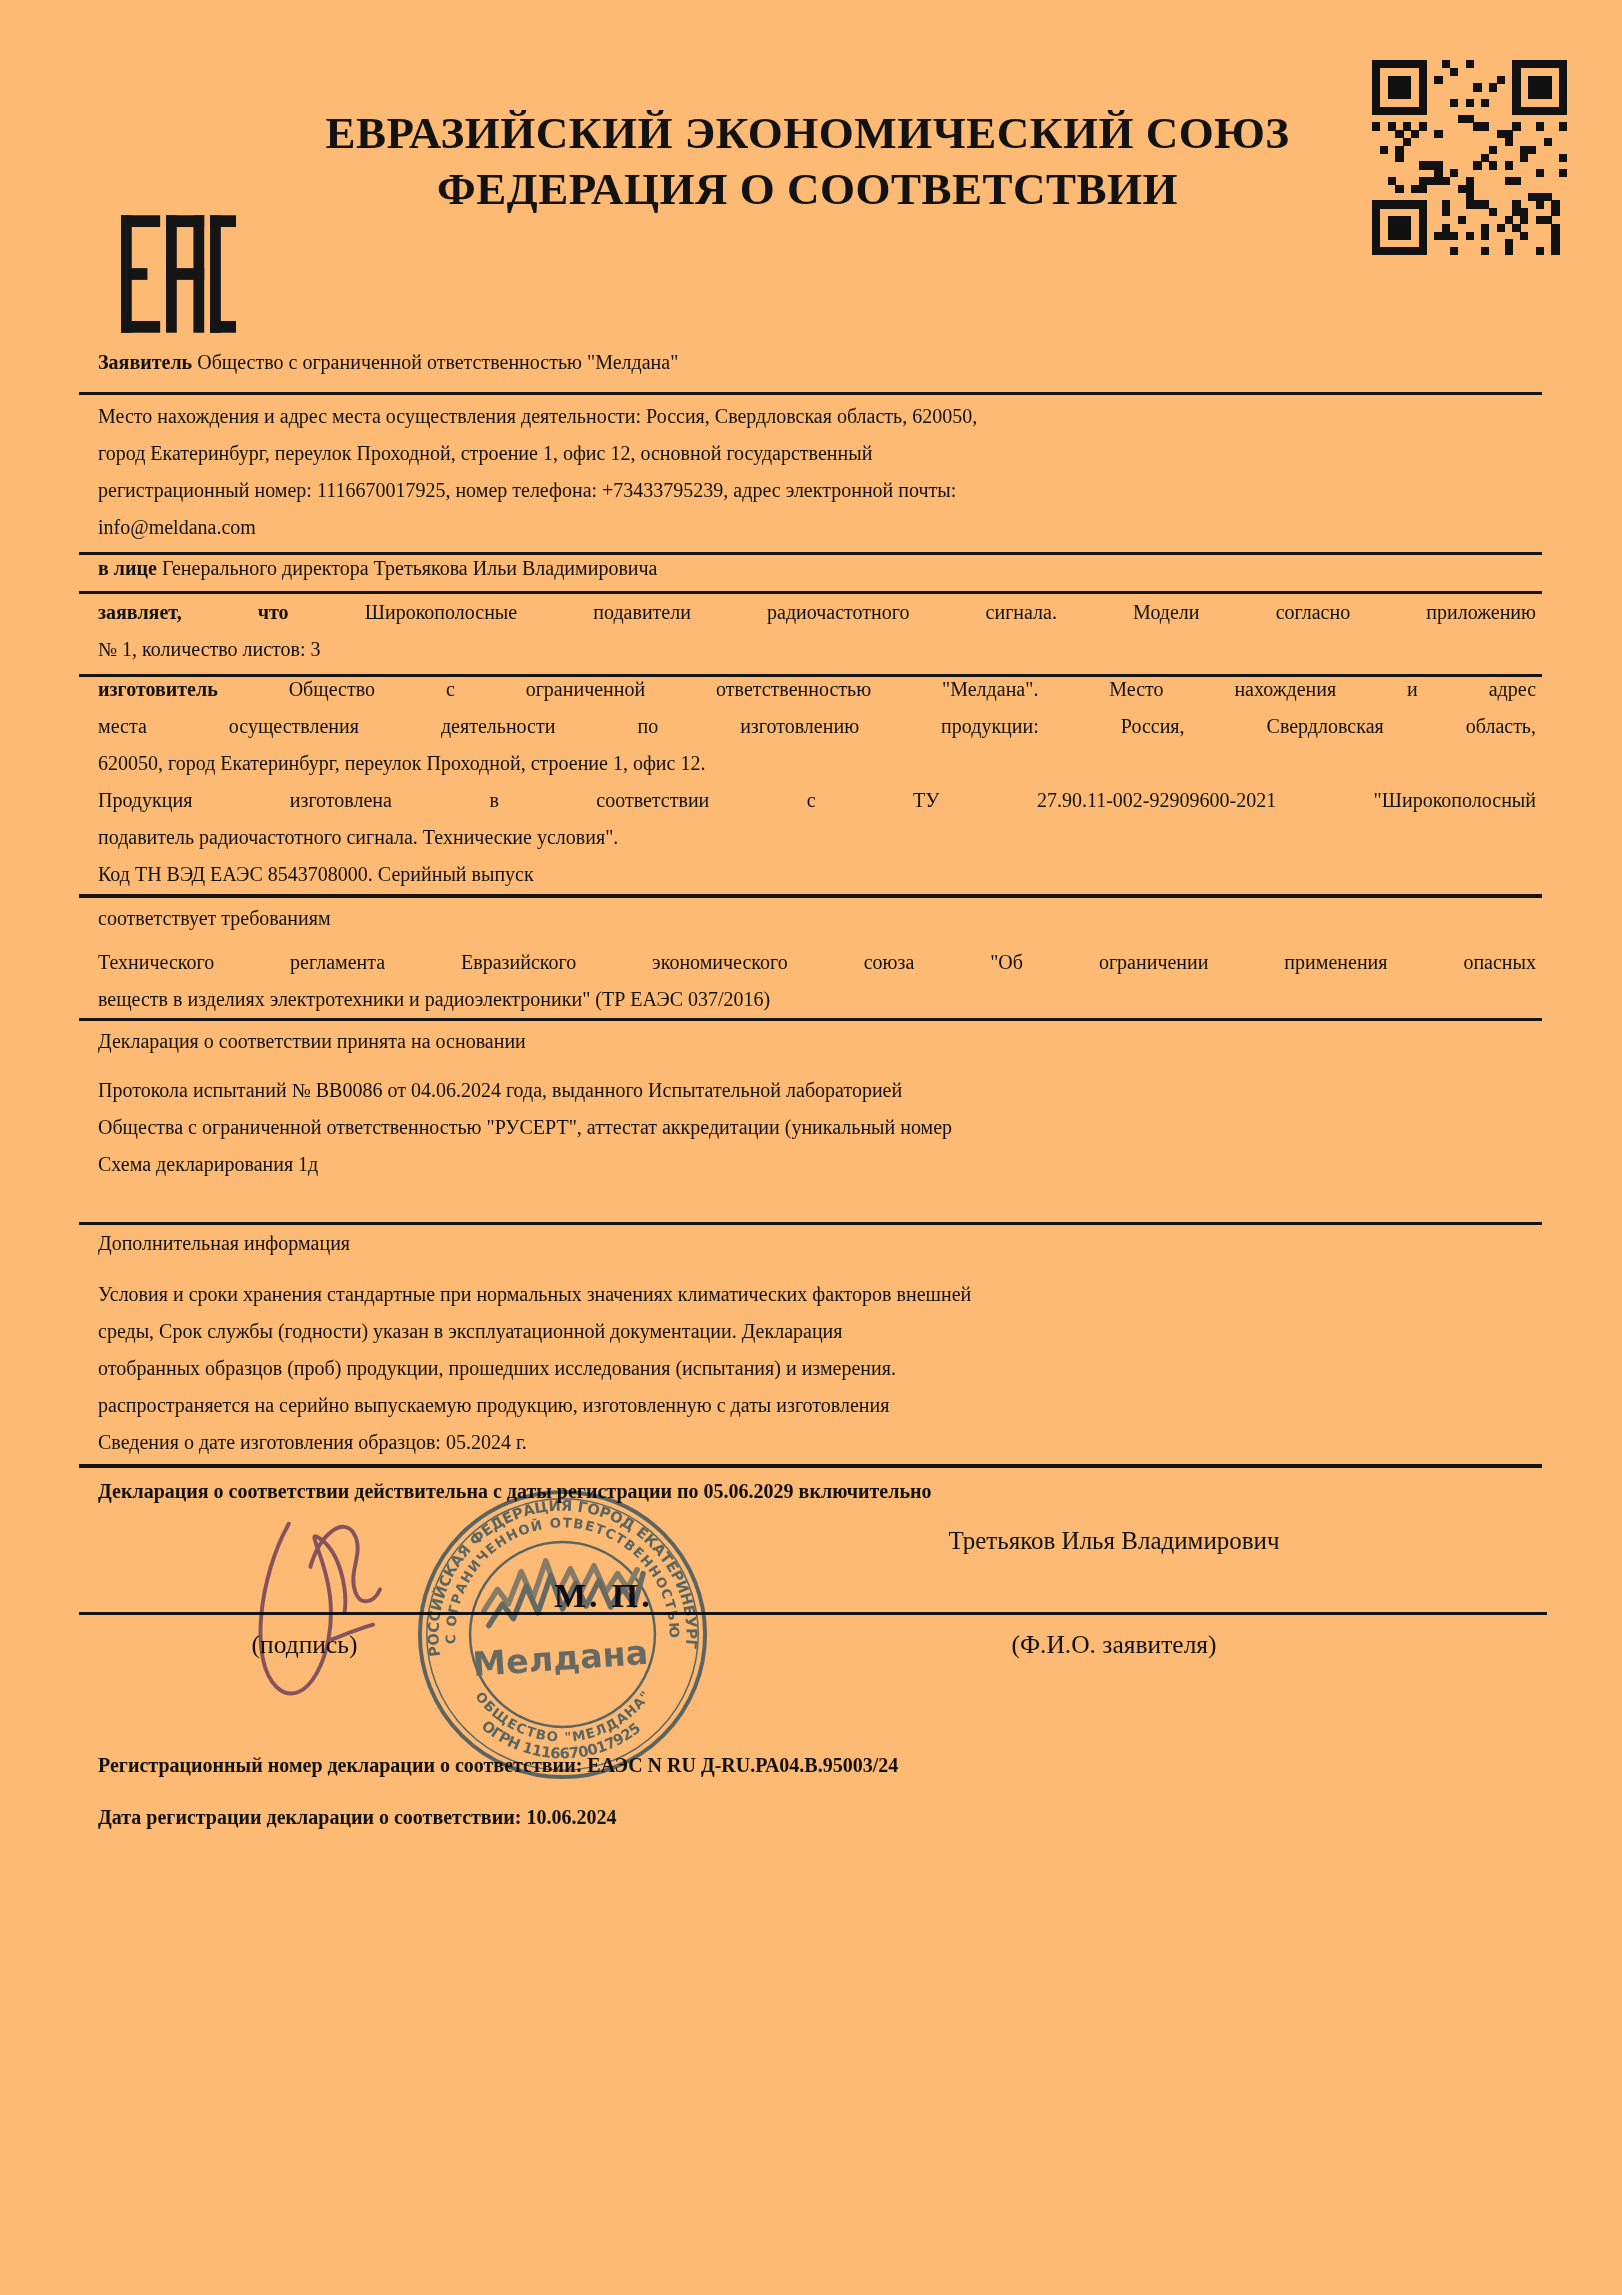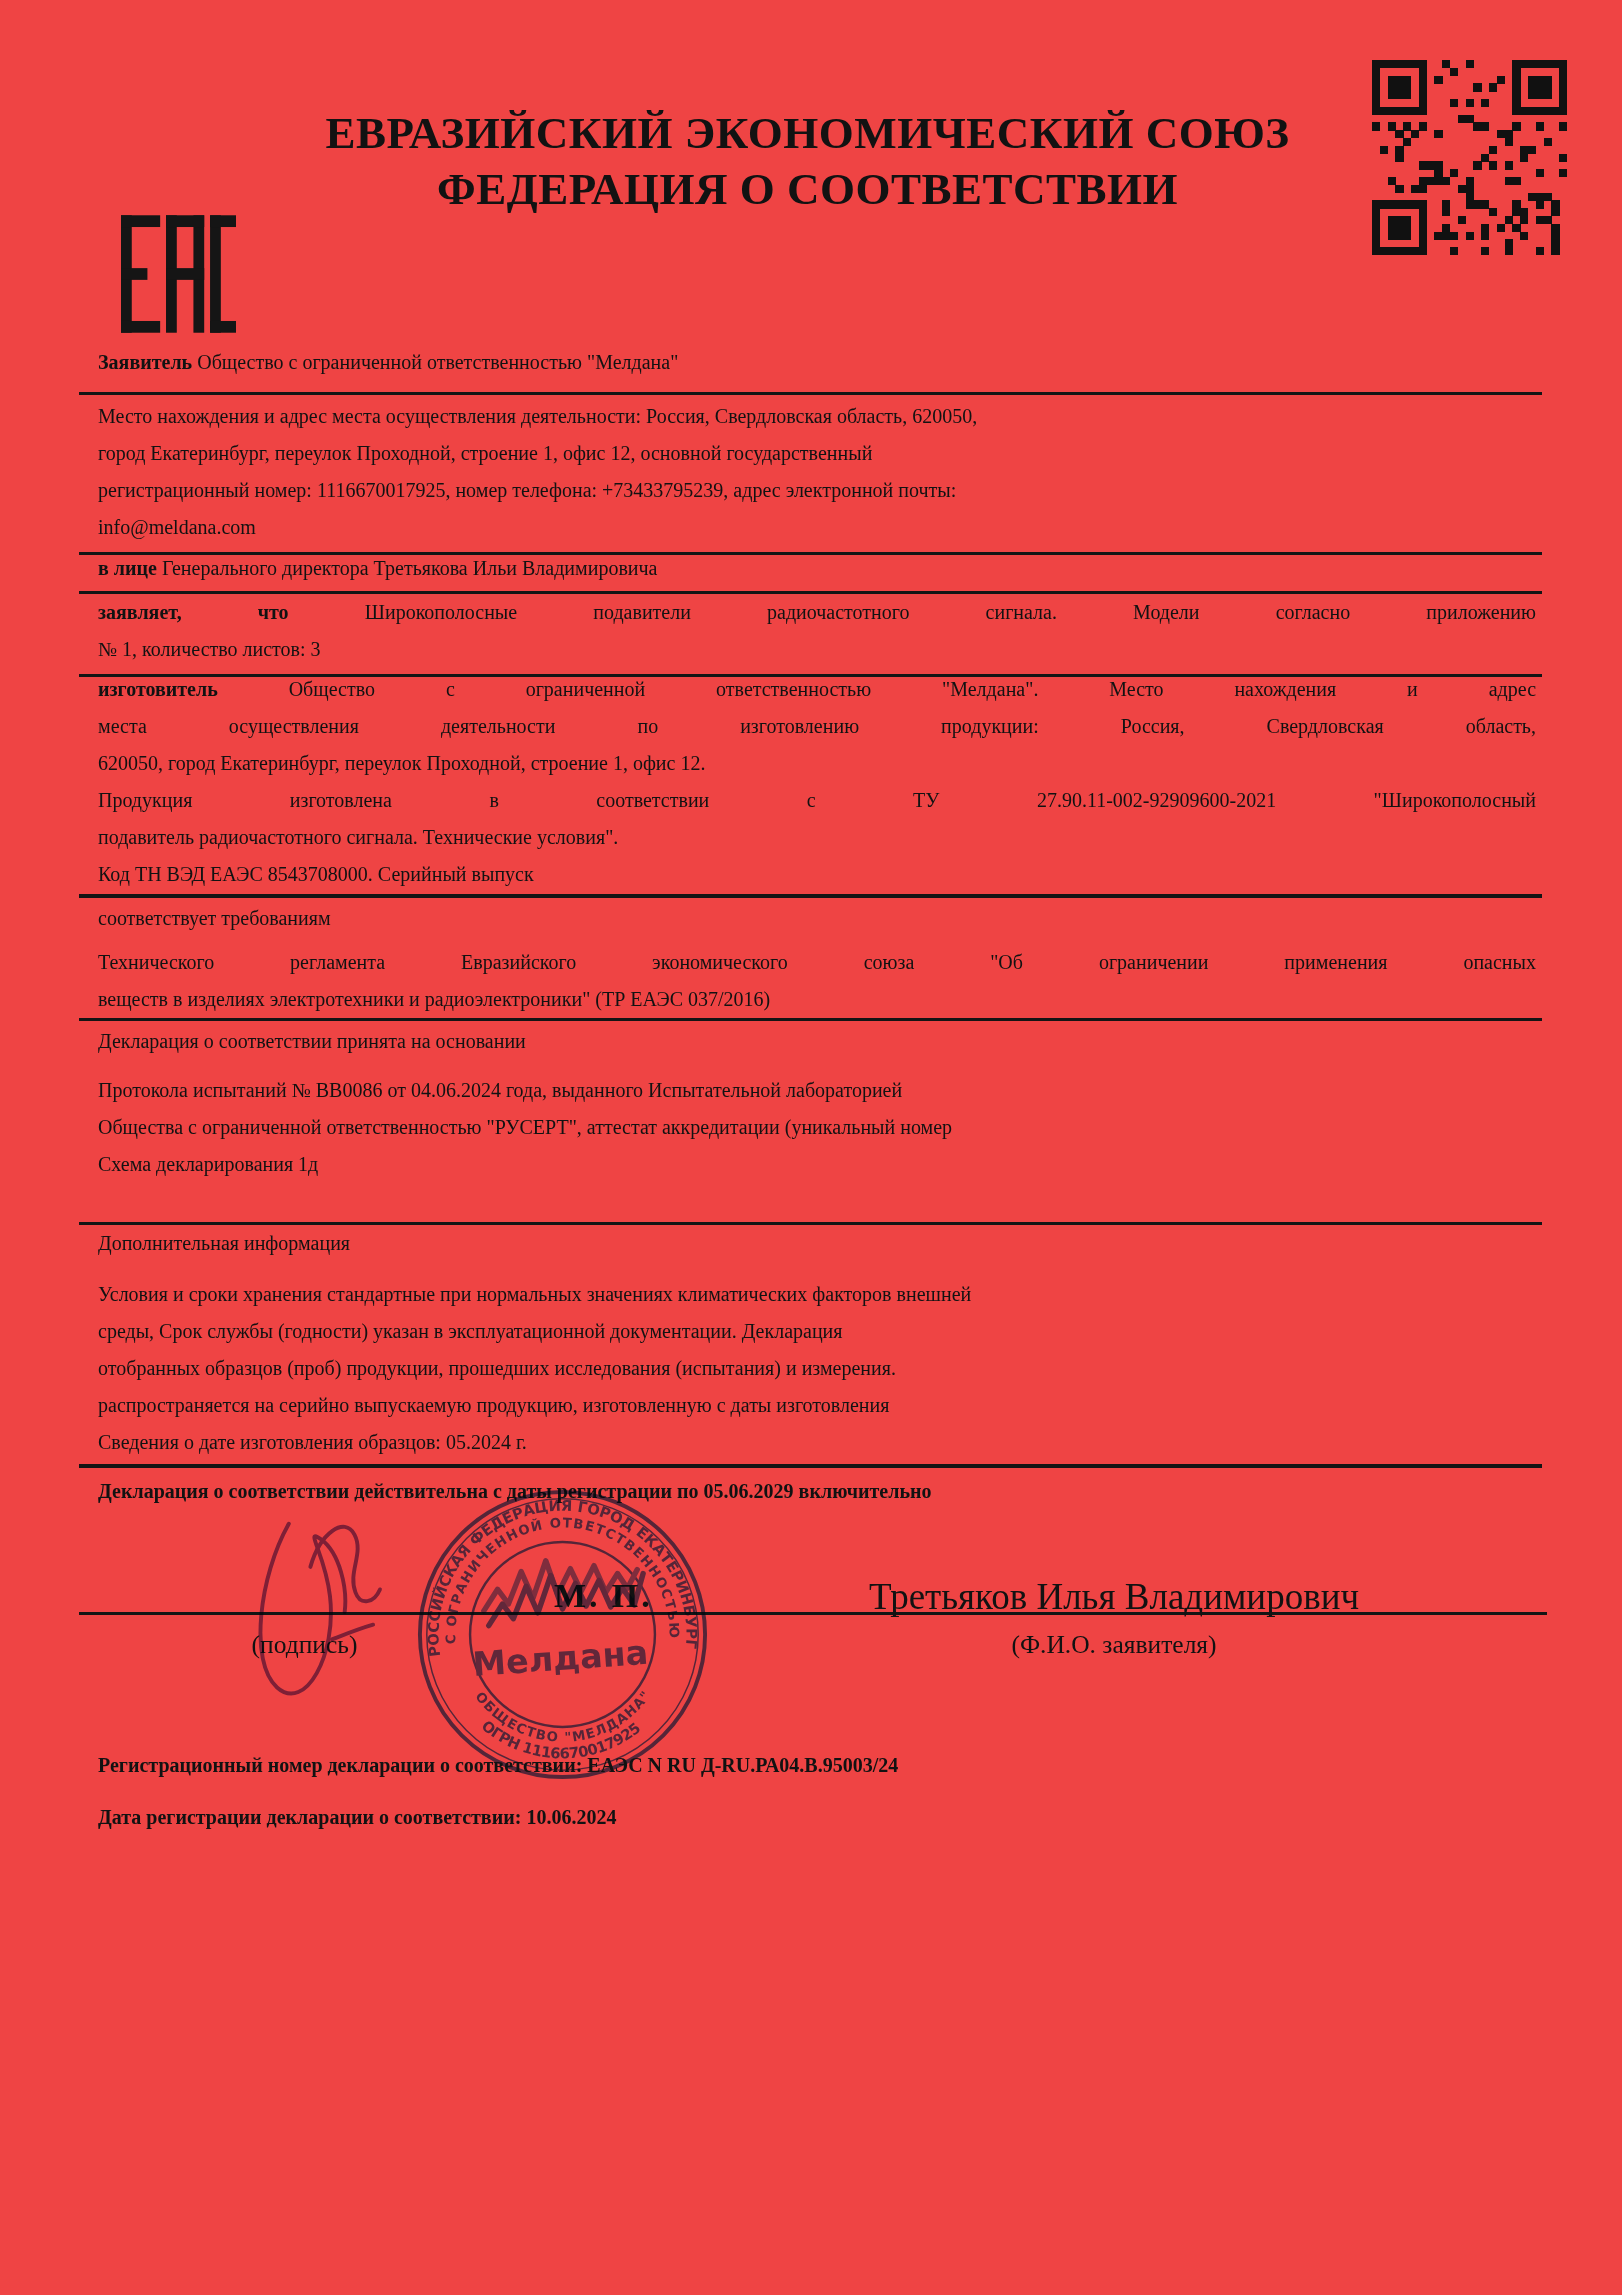--- a/index.html
+++ b/index.html
@@ -1,16 +1,16 @@
 <!DOCTYPE html>
 <html style="font-size:7.9px"><head>
 <meta charset="utf-8">
 <style>
   html,body{margin:0;padding:0;background:#e8e8e8;}
-  .page{position:relative;width:1623px;height:2295px;background:#ef4444;
+  .page{position:relative;width:1623px;height:2295px;background:#fdba74;
         font-family:"Liberation Serif","DejaVu Serif",serif;color:#121212;overflow:hidden;}
   .abs{position:absolute;}
   .title{left:98px;width:1419px;text-align:center;font-weight:700;font-size:45px;
          letter-spacing:0.5px;white-space:nowrap;}
   .block{left:98px;width:1438px;font-size:20px;line-height:37px;}
   .ln{display:block;}
   .j{text-align:justify;text-align-last:justify;}
   .lft{text-align:left;text-align-last:left;}
   b{font-weight:700;}
   .hdr{font-weight:400;}
@@ -311,21 +311,21 @@
     <span class="ln">распространяется на серийно выпускаемую продукцию, изготовленную с даты изготовления</span>
     <span class="ln">Сведения о дате изготовления образцов: 05.2024 г.</span>
   </div>
   <div class="abs rule thick" style="top:1464px;"></div>
 
   <div class="abs block boldline lft" style="top:1473px;">Декларация о соответствии  действительна с даты регистрации по 05.06.2029 включительно</div>
 
   <div class="abs sigline" style="top:1612px;"></div>
   <div class="abs mp" style="left:554px;top:1577px;">М. П.</div>
   <div class="abs small center" style="left:216px;top:1630px;width:177px;text-align:center;">(подпись)</div>
-  <div class="abs center" style="left:795px;top:1575px;width:638px;font-size:37px;">Третьяков Илья Владимирович</div>
+  <div class="abs center" style="left:795px;top:1527px;width:638px;font-size:25px;">Третьяков Илья Владимирович</div>
   <div class="abs small center" style="left:795px;top:1630px;width:638px;">(Ф.И.О. заявителя)</div>
 
   <div class="abs sig" style="left:231px;top:1492px;width:245px;height:236px;">
     <svg viewBox="0 0 500 480" width="245" height="236" fill="none" stroke="#7a63c4" stroke-width="8" stroke-linecap="round">
       <path d="M 118 64 C 58 170, 36 346, 94 398 C 152 450, 216 330, 202 212 C 192 124, 148 70, 184 96 C 222 124, 238 196, 232 244"></path>
       <path d="M 162 152 C 182 82, 232 48, 252 86 C 272 124, 238 162, 254 204 C 264 232, 292 226, 304 198"></path>
       <path d="M 206 300 C 232 290, 262 278, 290 270"></path>
     </svg>
   </div>
 

